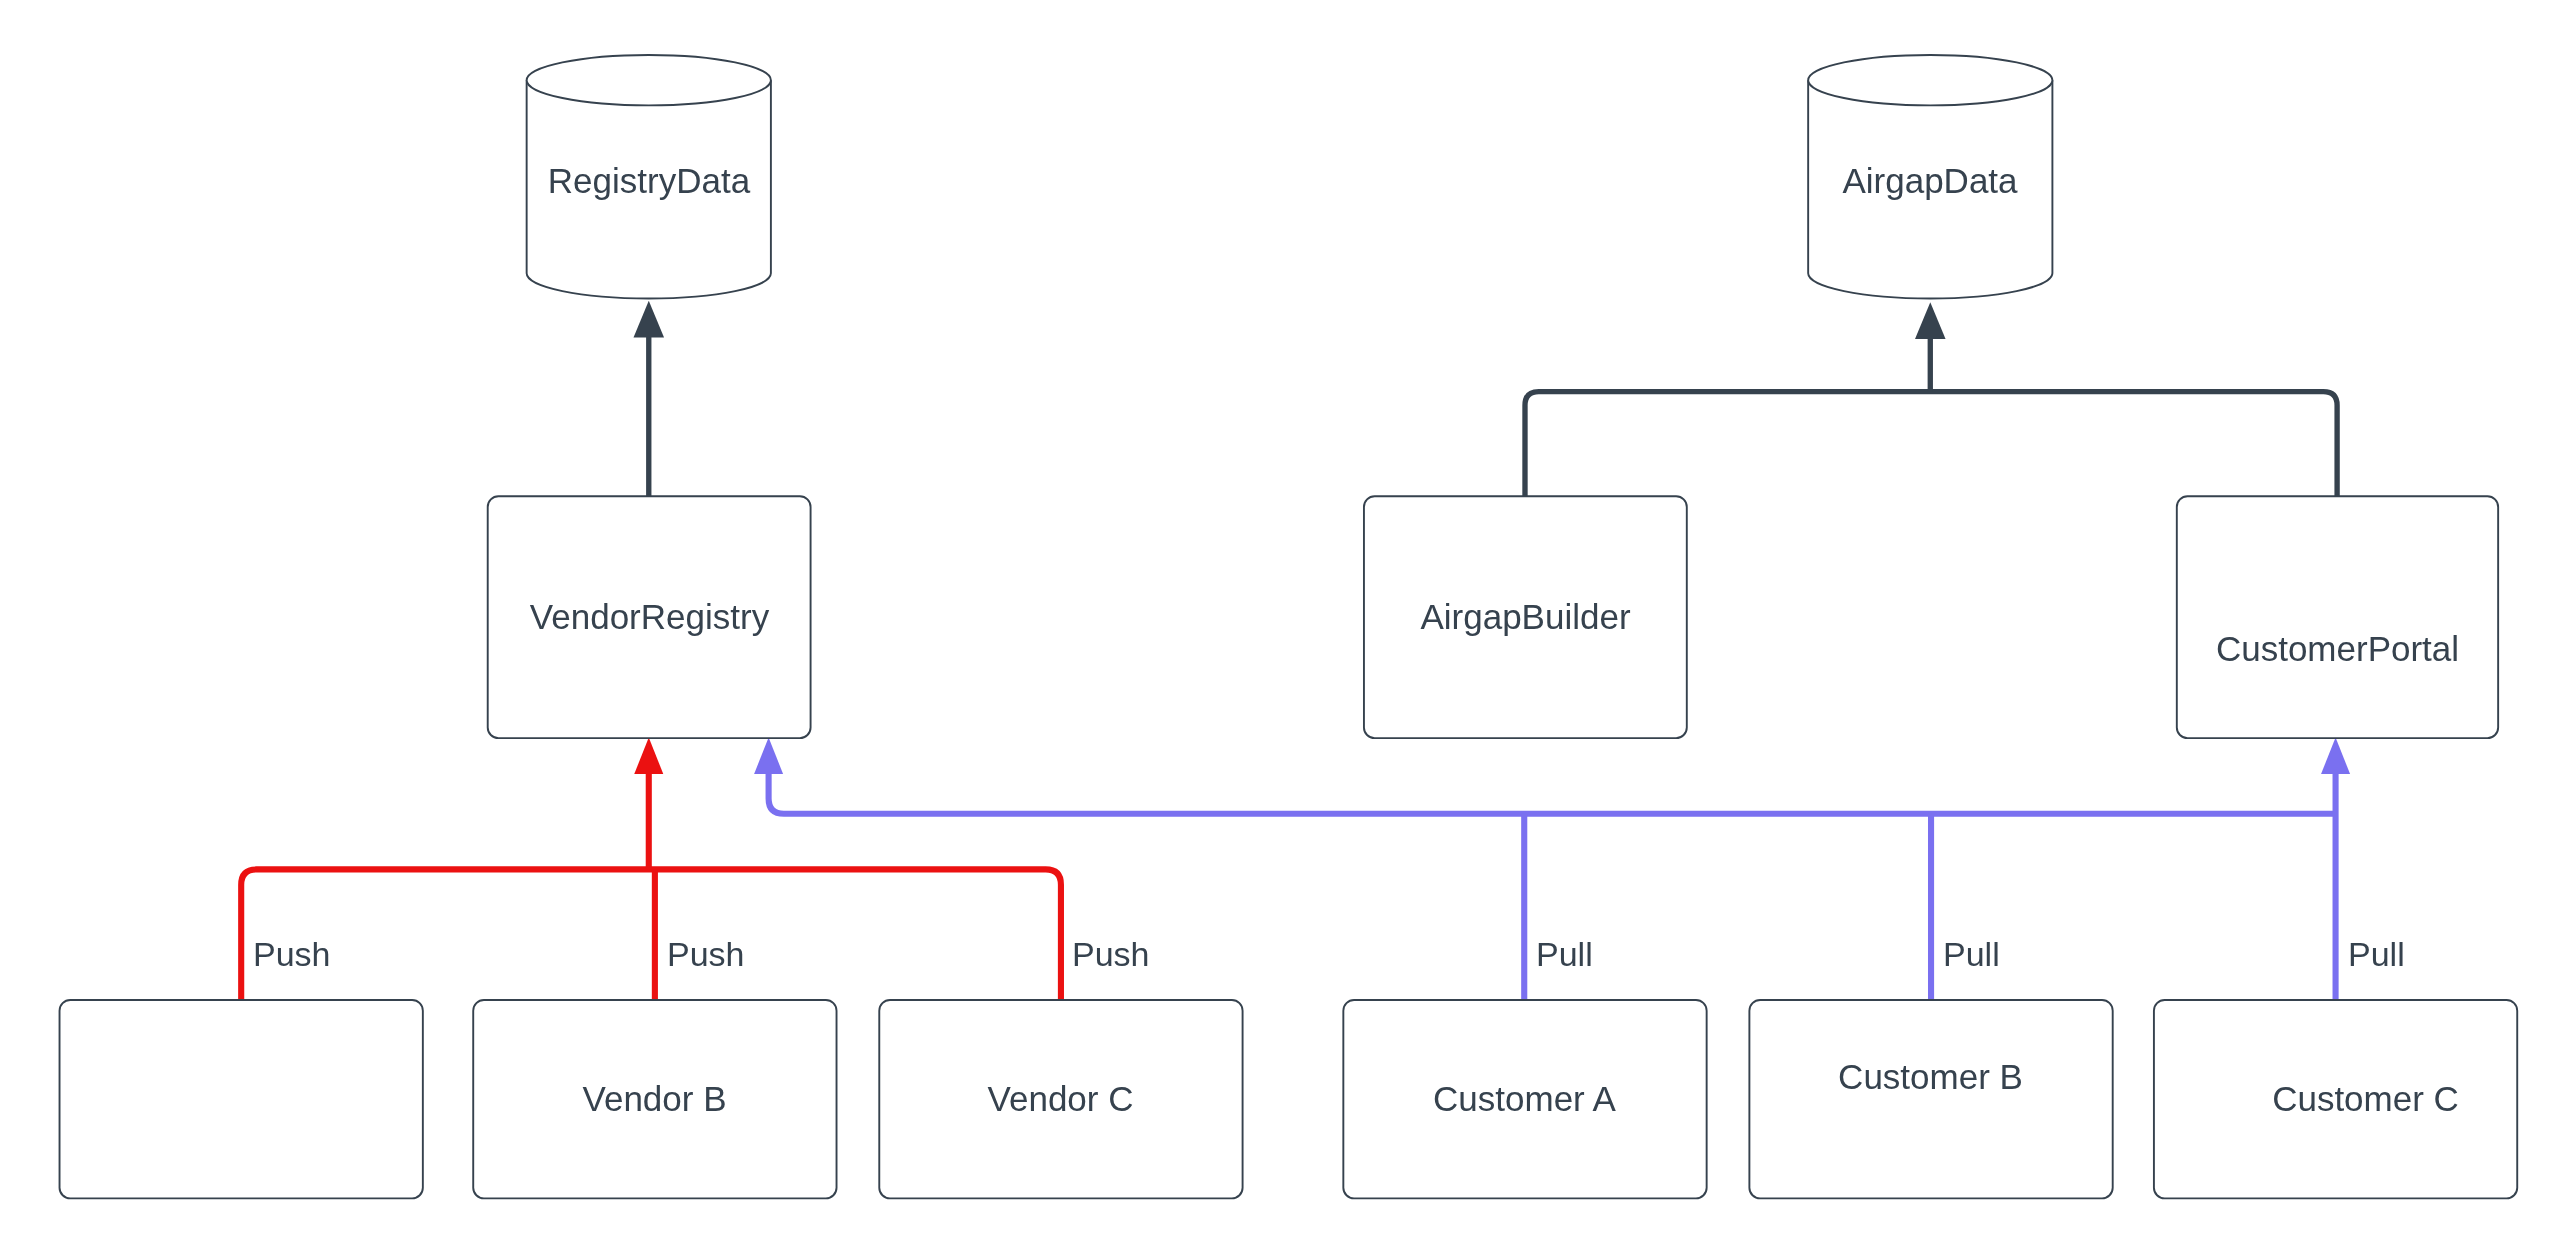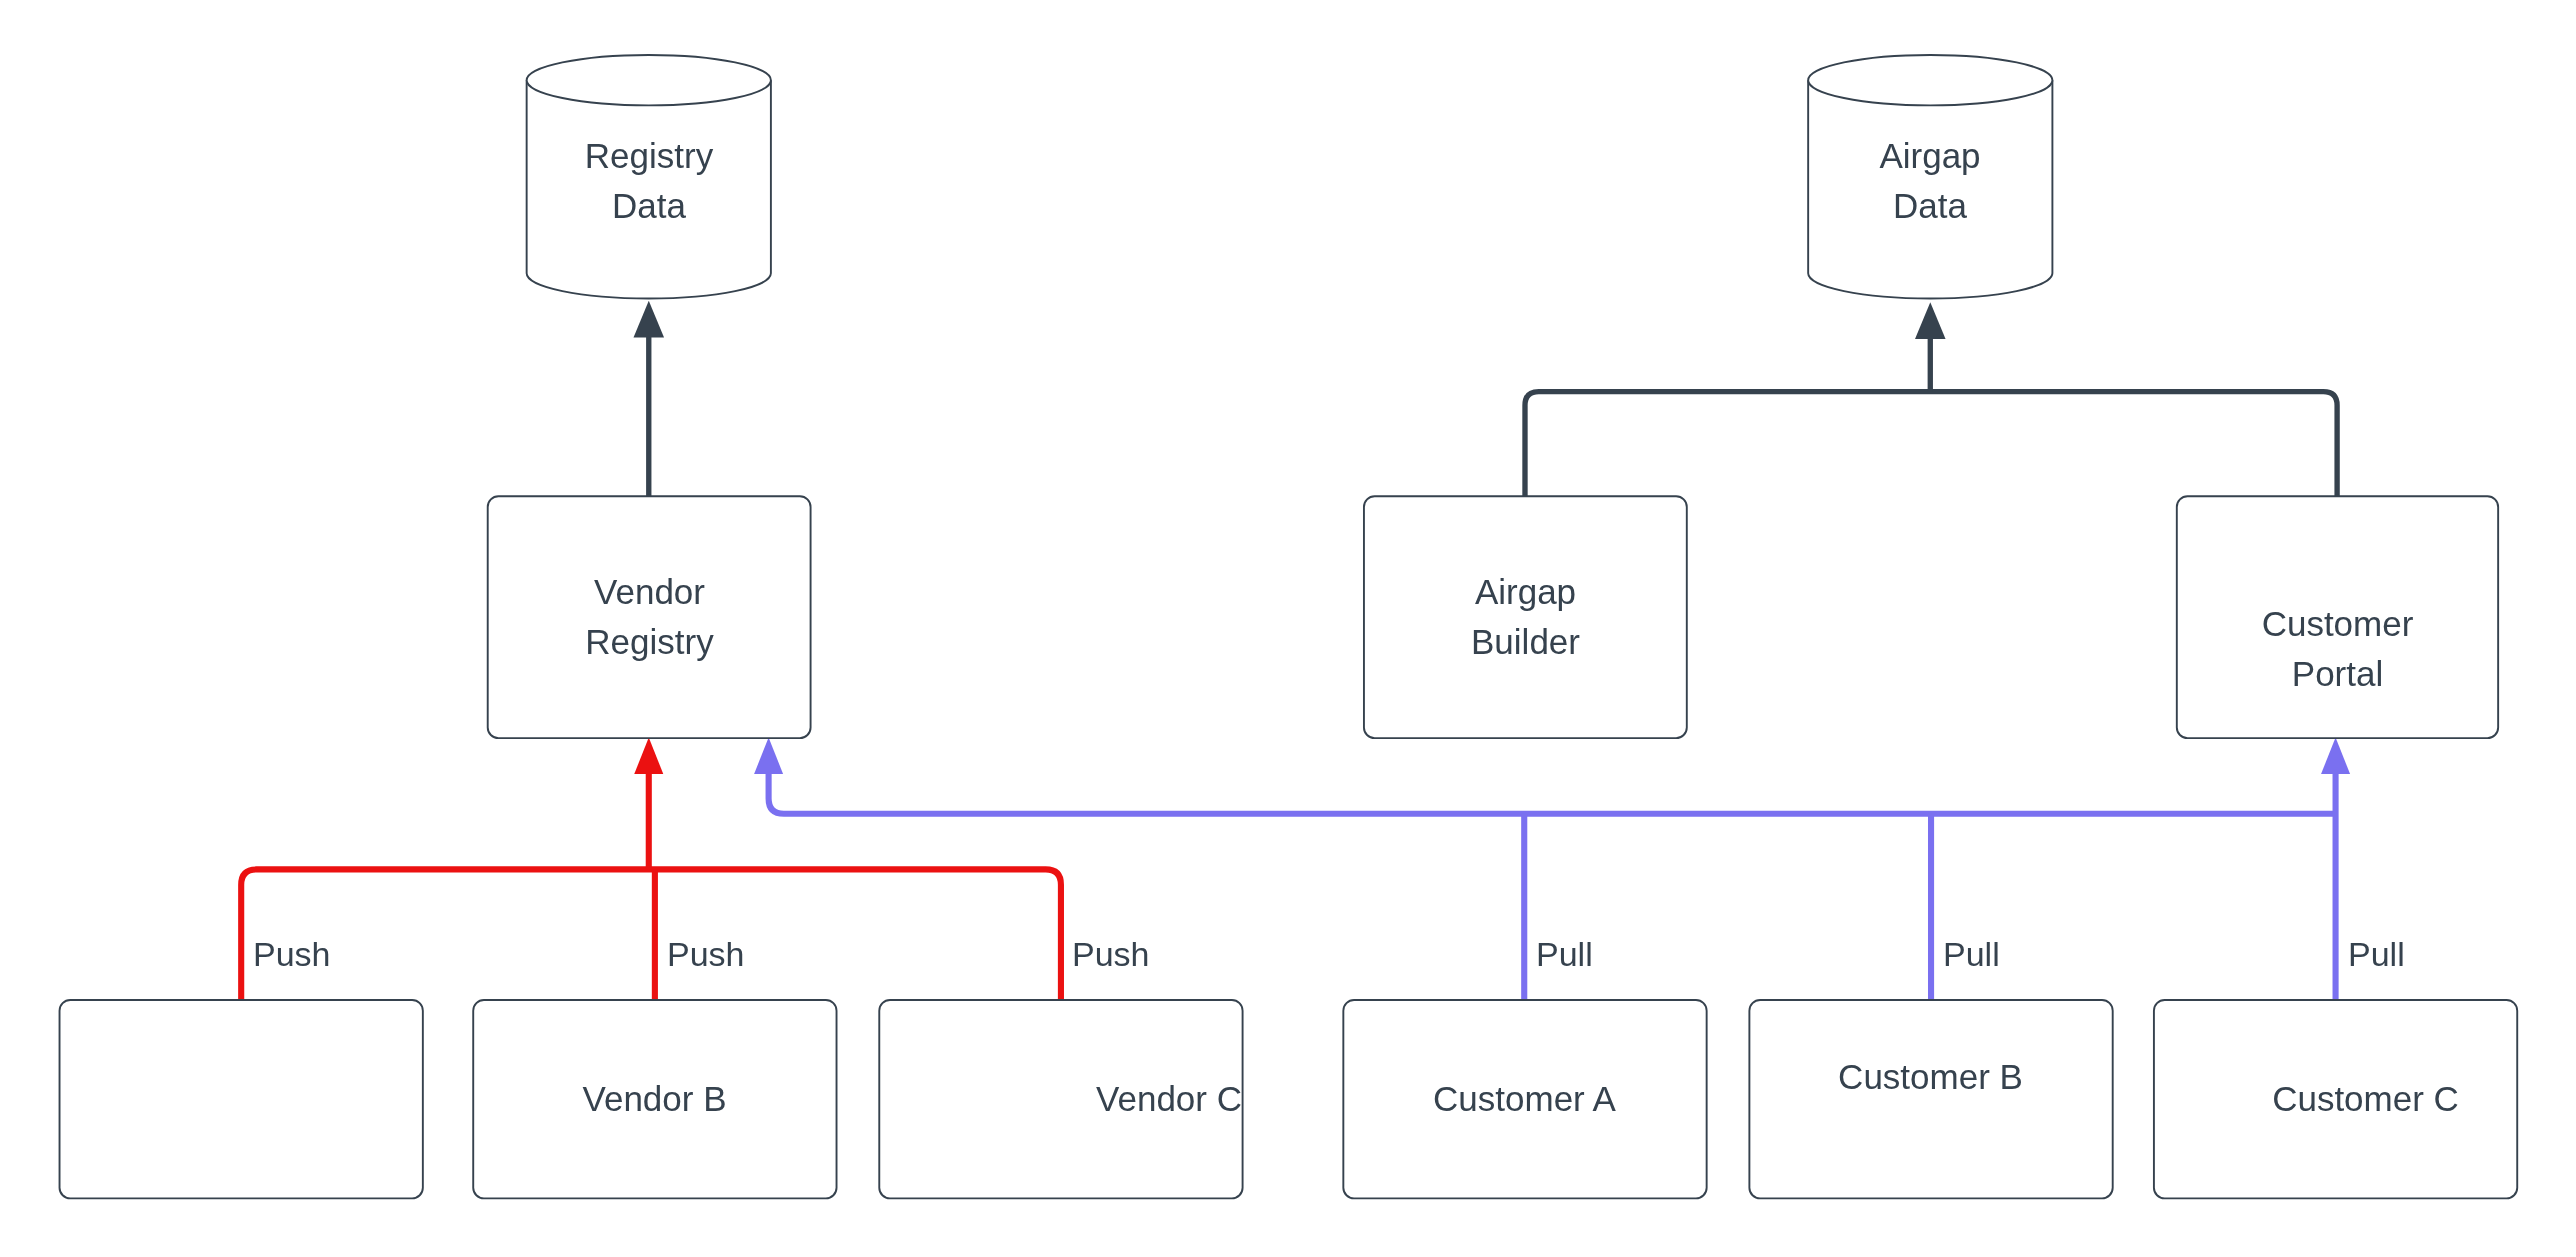--- a/index.html
+++ b/index.html
@@ -22,21 +22,20 @@
   .node-shape { fill: #ffffff; stroke: var(--stroke); stroke-width: 2.5; }
   .edge-dark { fill: none; stroke: var(--stroke); stroke-width: 7; }
   .edge-push { fill: none; stroke: var(--push); stroke-width: 8; }
   .edge-pull { fill: none; stroke: var(--pull); stroke-width: 8; }
   .head-dark { fill: var(--stroke); stroke: none; }
   .head-push { fill: var(--push); stroke: none; }
   .head-pull { fill: var(--pull); stroke: none; }
   .node-label {
     position: absolute;
     display: flex;
-    flex-direction: column;
     align-items: center;
     justify-content: center;
     text-align: center;
     color: var(--text);
     font-size: 35px;
     line-height: 1.42;
     white-space: pre;
   }
   .edge-label {
     position: absolute;
@@ -108,21 +107,21 @@
     <span>Builder</span>
   </div>
   <div class="node-label" style="left:2177px; top:496px; width:321px; height:306px;">
     <span>Customer</span>
     <span>Portal</span>
   </div>
 
   <div class="node-label" style="left:473px; top:1000px; width:363px; height:198px;">
     <span>Vendor B</span>
   </div>
-  <div class="node-label" style="left:879px; top:1000px; width:363px; height:198px;align-items:flex-end;">
+  <div class="node-label" style="left:879px; top:1000px; width:363px; height:198px;">
     <span>Vendor C</span>
   </div>
   <div class="node-label" style="left:1343px; top:1000px; width:363px; height:198px;">
     <span>Customer A</span>
   </div>
   <div class="node-label" style="left:1749px; top:1000px; width:363px; height:154px;">
     <span>Customer B</span>
   </div>
   <div class="node-label" style="left:2154px; top:1000px; width:363px; height:198px;padding-left:30px;">
     <span>Customer C</span>

